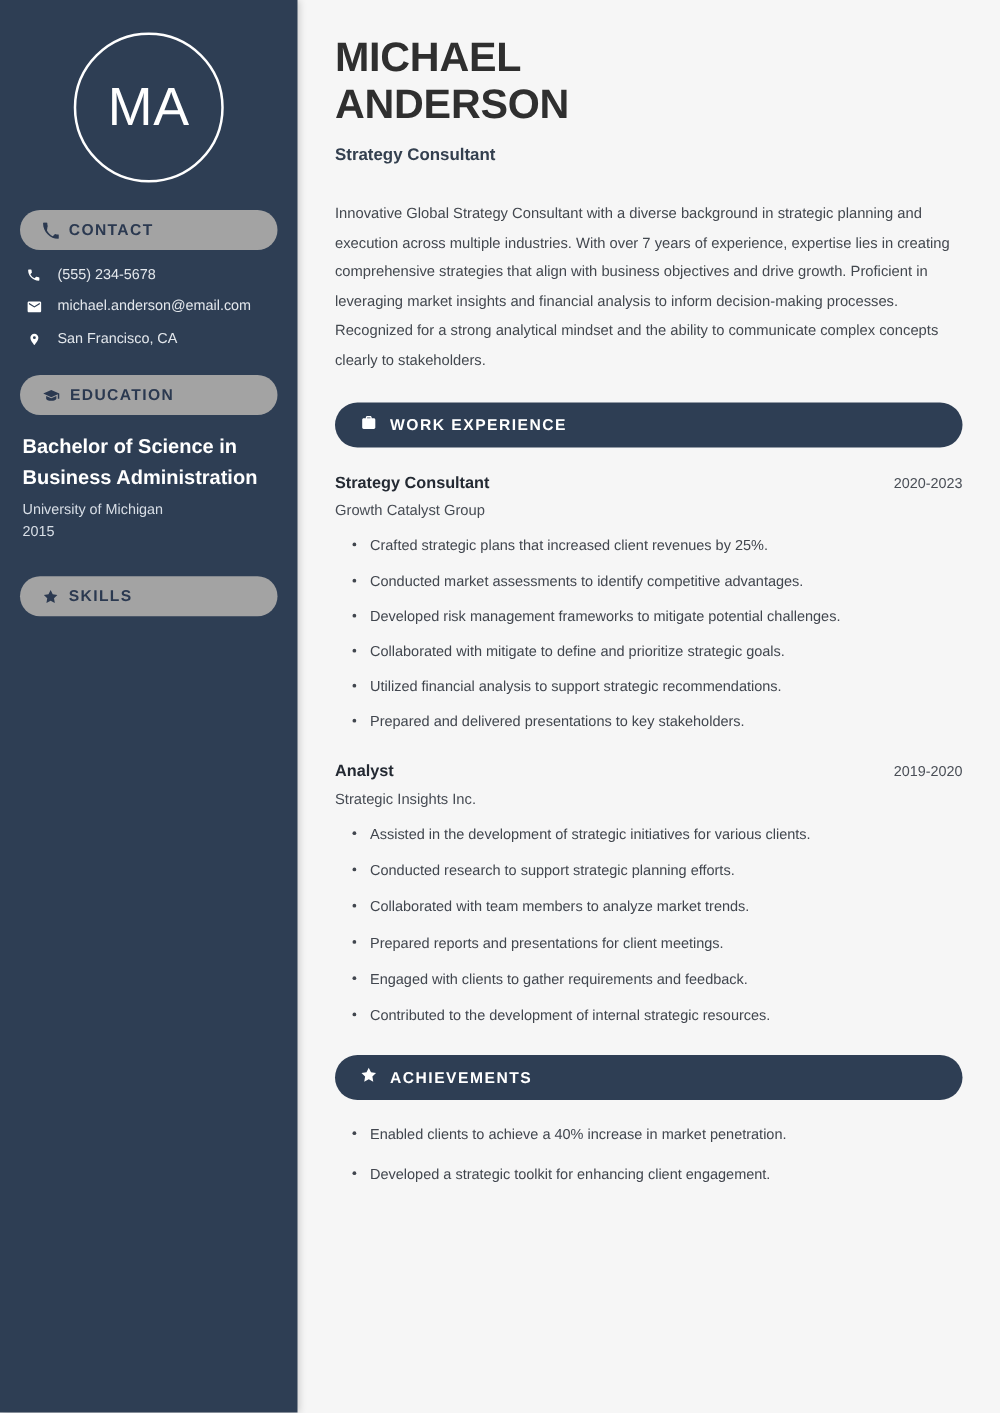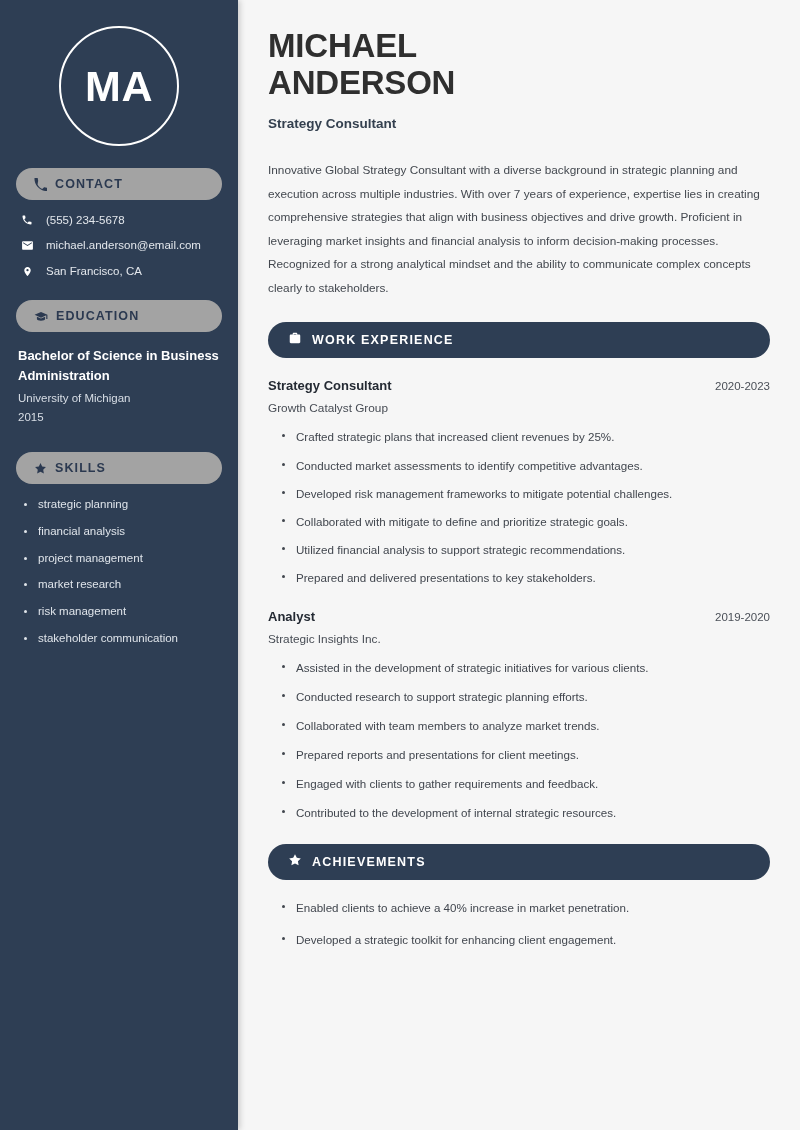--- a/index.html
+++ b/index.html
@@ -45,21 +45,21 @@
     border-radius: 50%;
     border: 2px solid #ffffff;
     display: flex;
     align-items: center;
     justify-content: center;
     box-sizing: border-box;
   }
   .avatar-initials {
     color: #ffffff;
     font-size: 43px;
-    font-weight: 700;
+    font-weight: 400;
     letter-spacing: 0.5px;
     line-height: 1;
   }
 
   
   .pill {
     background: #a3a3a3;
     border-radius: 20px;
     height: 32px;
     display: flex;
@@ -84,21 +84,21 @@
     gap: 12px;
     margin-bottom: 13px;
     color: #e3e7ec;
     font-size: 11.5px;
   }
   .contact-item .icon { width: 14px; display:flex; justify-content:center; }
 
   .edu-block { padding-left: 2px; margin-bottom: 26px; }
   .edu-degree {
     color: #ffffff;
-    font-size: 13px;
+    font-size: 16px;
     font-weight: bold;
     line-height: 1.55;
     margin-bottom: 3px;
   }
   .edu-school {
     color: #d8dee6;
     font-size: 11.5px;
     line-height: 1.6;
   }
   .edu-year {
@@ -289,28 +289,20 @@
     </div>
 
     <div class="pill">
       <span class="icon">
         <svg width="13" height="13" viewBox="0 0 24 24" fill="#2b3950">
           <path d="M12 2l3.1 6.3 6.9 1-5 4.9 1.2 6.9L12 17.8 5.8 21.1 7 14.2l-5-4.9 6.9-1L12 2z"></path>
         </svg>
       </span>
       <span class="pill-label">SKILLS</span>
     </div>
-    <ul class="side-list">
-      <li>strategic planning</li>
-      <li>financial analysis</li>
-      <li>project management</li>
-      <li>market research</li>
-      <li>risk management</li>
-      <li>stakeholder communication</li>
-    </ul>
 
 
   </aside>
 
   <main class="main">
 
     <h1 class="name">
       <span>MICHAEL</span><br>
       <span>ANDERSON</span>
     </h1>

